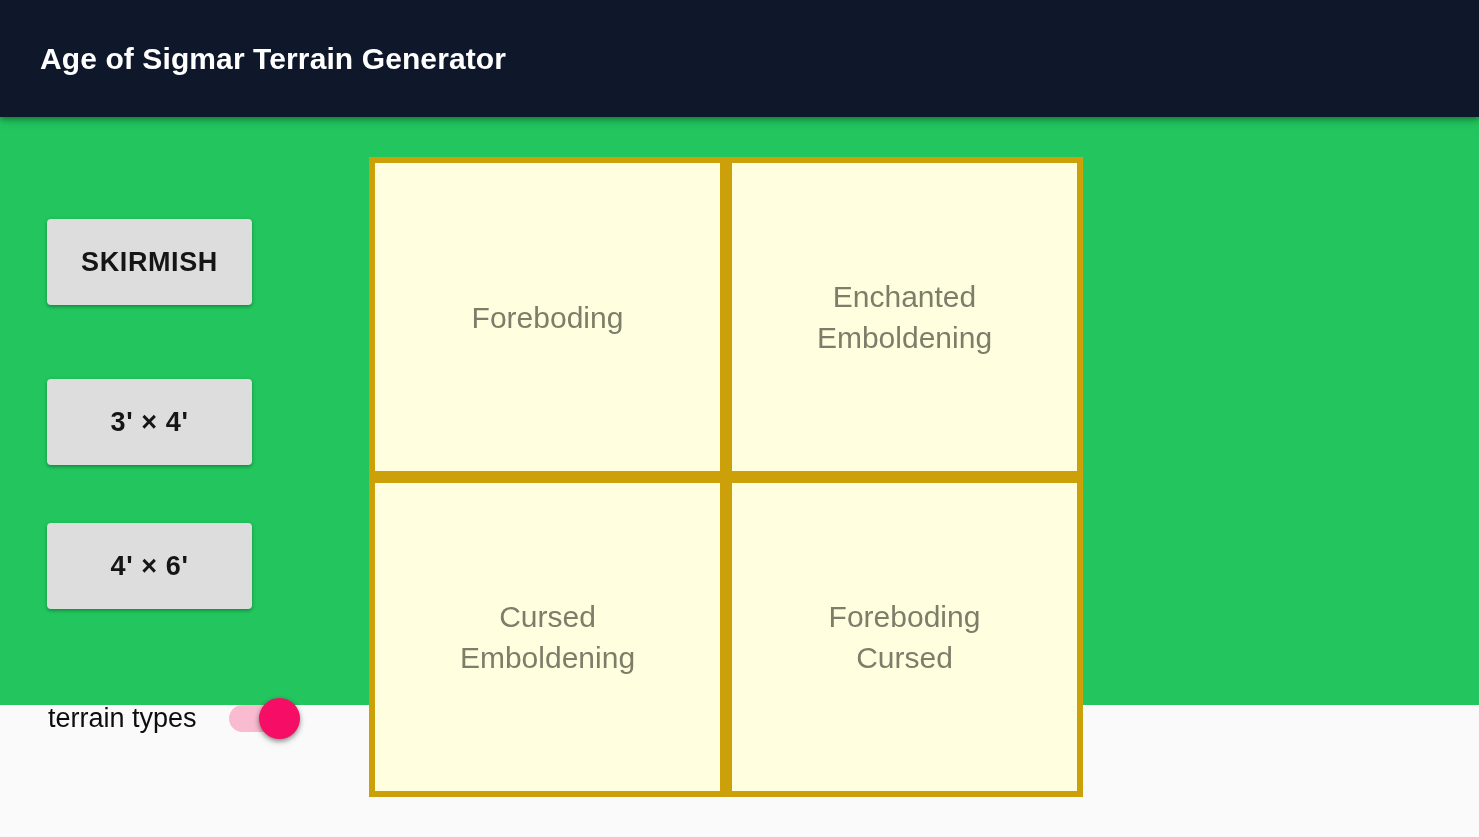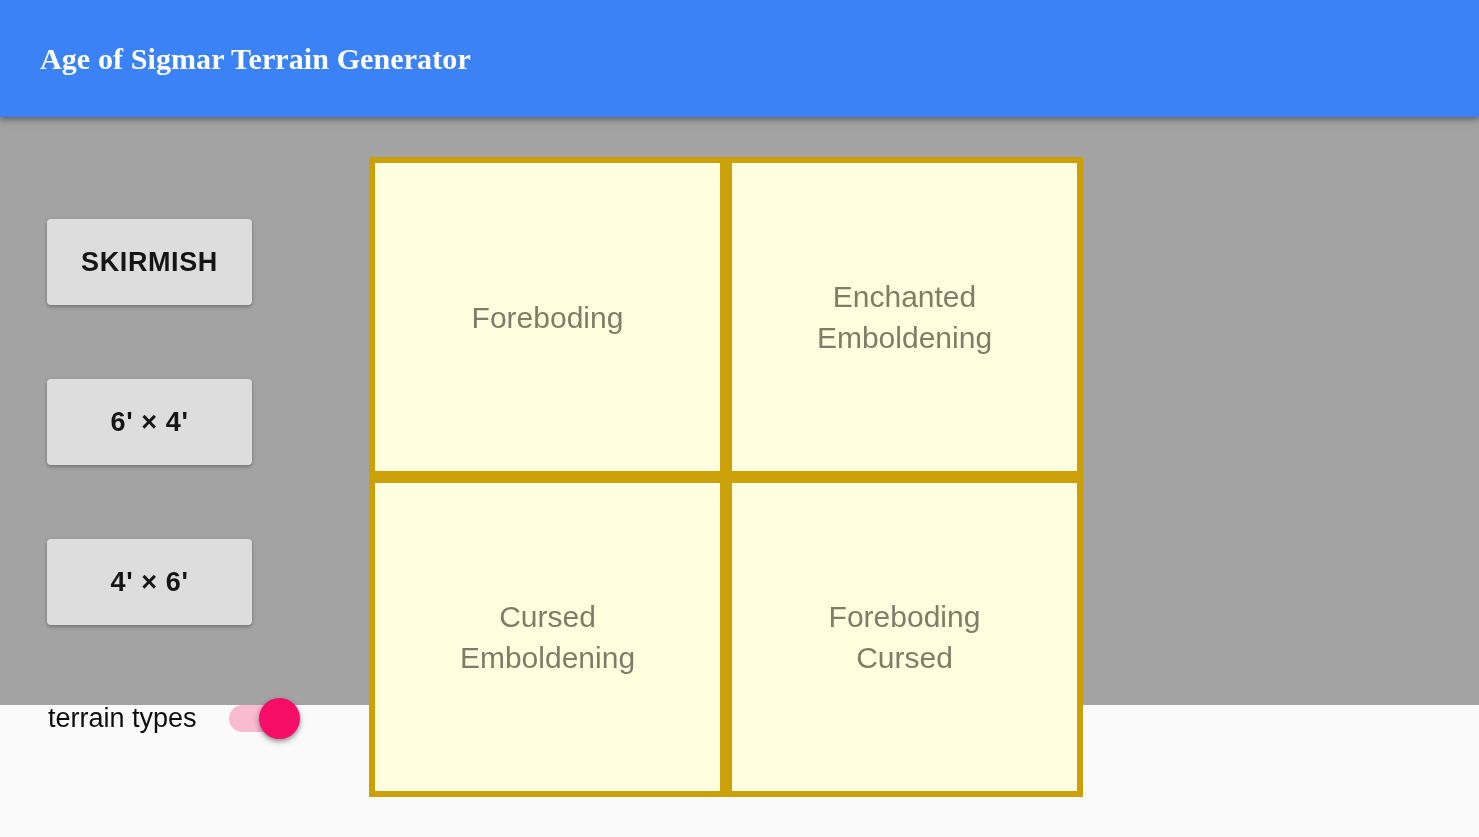--- a/index.html
+++ b/index.html
@@ -40,21 +40,21 @@
     line-height: 38px;
   }
 
   
   .content {
     position: absolute;
     left: 0;
     top: 117px;
     width: 1479px;
     height: 588px;
-    background: #a3a3a3;
+    background: #22c55e;
   }
 
   
   .controls {
     position: absolute;
     left: 0;
     top: 0;
     width: 360px;
     height: 720px;
   }
@@ -77,21 +77,21 @@
     cursor: pointer;
     padding: 0;
     display: flex;
     align-items: center;
     justify-content: center;
     box-sizing: border-box;
   }
 
   .btn-mode      { top: 102px; }
   .btn-size-0    { top: 262px; }
-  .btn-size-1    { top: 422px; }
+  .btn-size-1    { top: 406px; }
 
   
   .toggle-row {
     position: absolute;
     left: 40px;
     top: 578px;
     display: flex;
     align-items: center;
     height: 46px;
     margin-left: 8px;
@@ -159,34 +159,34 @@
     line-height: 41px;
     padding: 6px 12px;
     cursor: pointer;
     overflow: hidden;
   }
   .cell-label { display: block; white-space: pre-line; }
 </style>
 </head>
 <body style="background: rgb(250, 250, 250);">
 
-<header class="appbar" style="background: #3b82f6; font-family: Liberation Serif, serif;">
+<header class="appbar" style="background: #0f172a;">
   <div class="appbar-title" style="color: rgb(255, 255, 255);">Age of Sigmar Terrain Generator</div>
 </header>
 
 <main class="content">
 
   <section class="controls">
 
     <button class="mat-button btn-mode">
       <span>SKIRMISH</span>
     </button>
 
     <button class="mat-button btn-size-0">
-      <span>6' × 4'</span>
+      <span>3' × 4'</span>
     </button>
 
     <button class="mat-button btn-size-1">
       <span>4' × 6'</span>
     </button>
 
     <div class="toggle-row">
       <span class="toggle-label">terrain types</span>
       <span class="toggle-switch">
         <span class="toggle-track" style="background: rgb(248, 187, 208);"></span>

